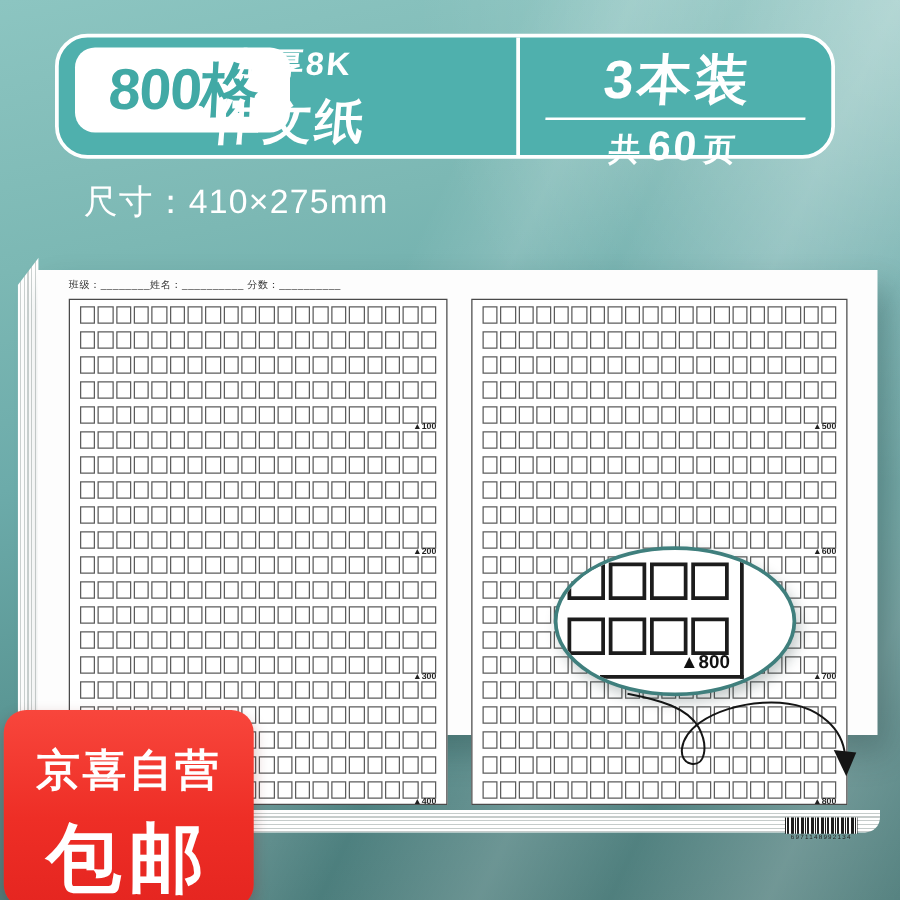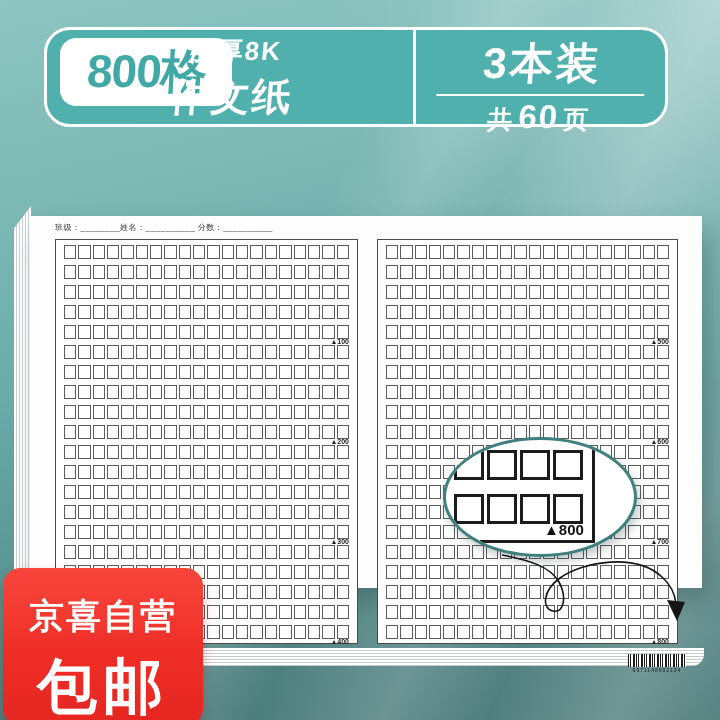--- a/index.html
+++ b/index.html
@@ -125,20 +125,21 @@
     <div class="divider"></div>
     <div class="pack-block">
       <div class="pack-line1">3本装</div>
       <div class="pack-underline"></div>
       <div class="pack-line2">
         <span>共</span><span class="big">60</span><span>页</span>
       </div>
     </div>
   </div>
 
+  <div class="size-label">尺寸：410×275mm</div>
 
   <div class="stack-left"></div>
   <div class="stack-bottom"></div>
   <div class="sheet">
     <div class="page-header">班级：________姓名：__________ 分数：__________</div>
     <div class="grid" id="grid-left">
         <div class="grid-row">
           <span class="cell"></span>
           <span class="cell"></span>
           <span class="cell"></span>

